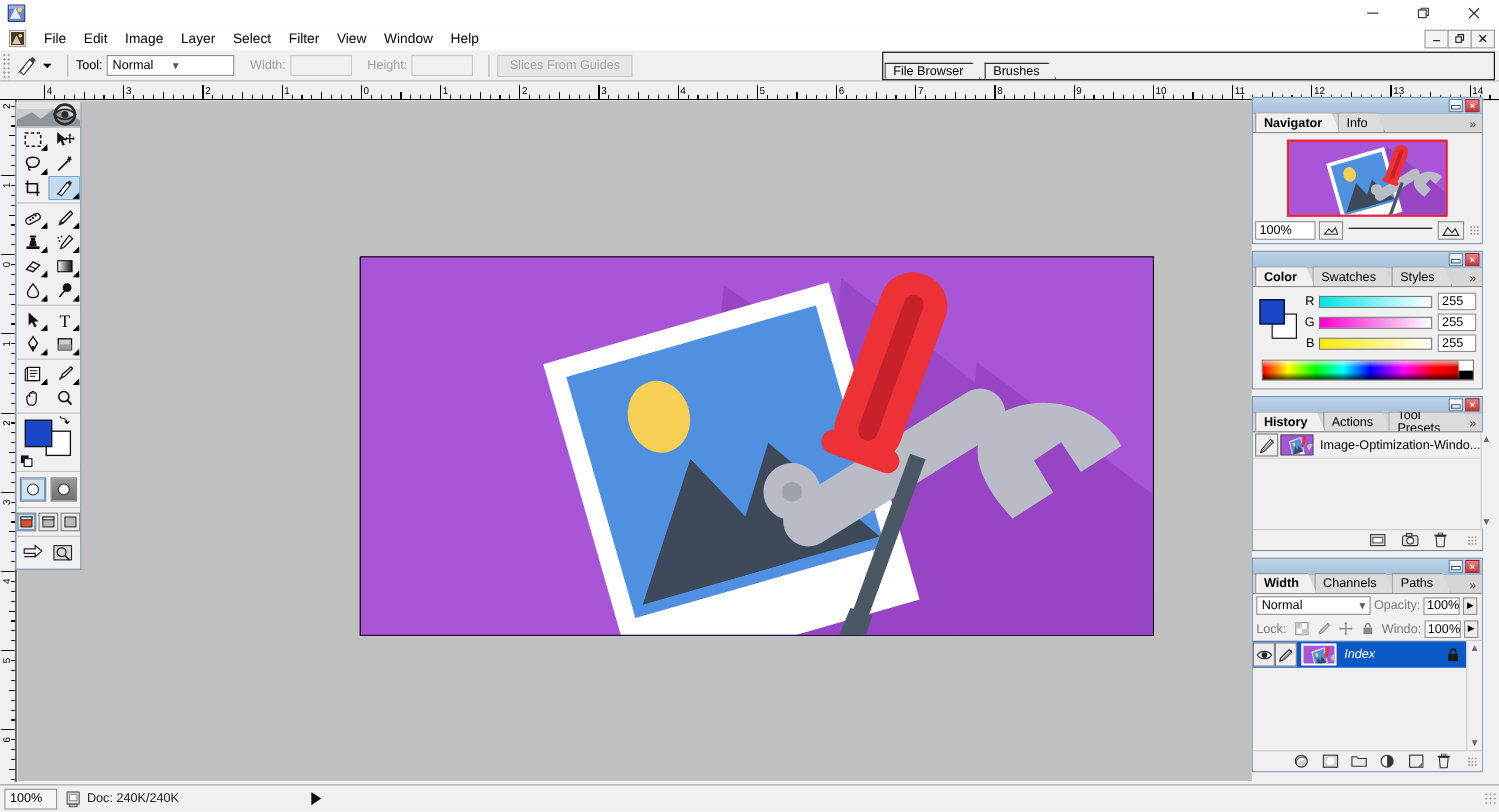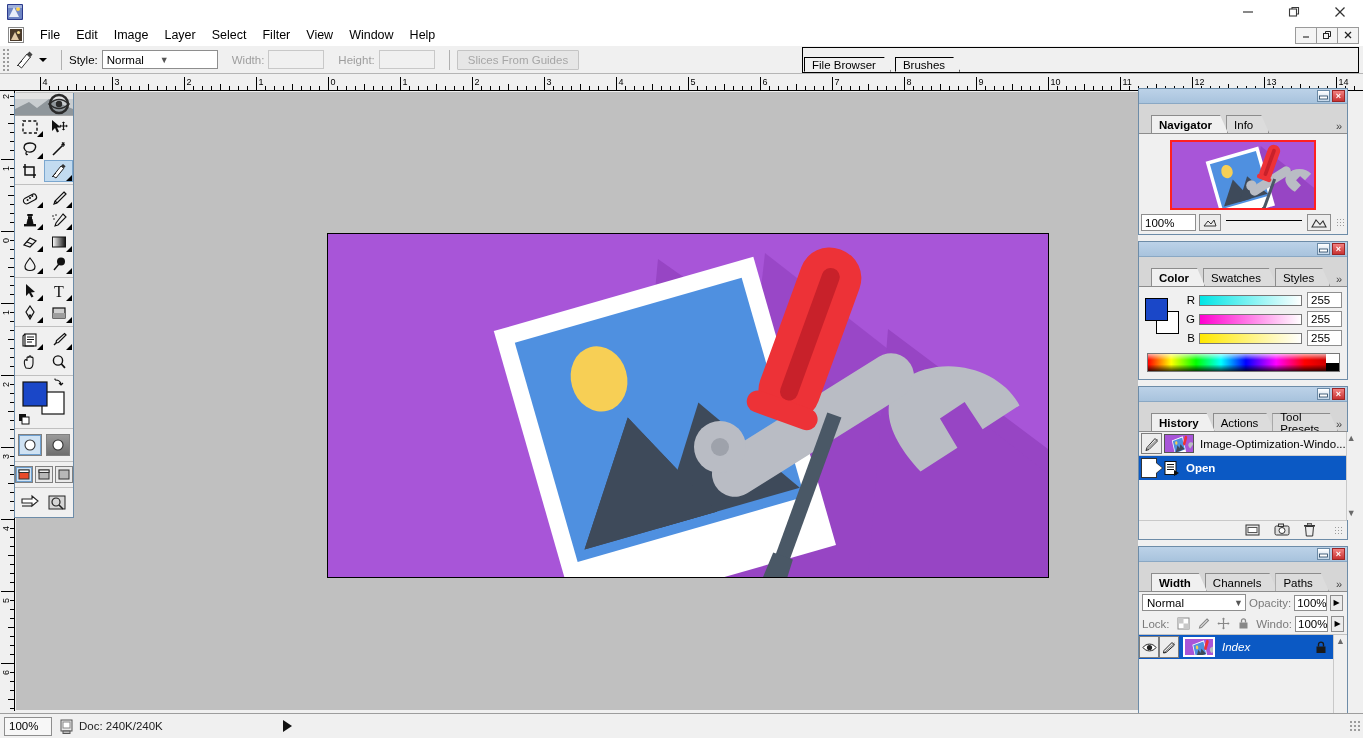--- a/index.html
+++ b/index.html
@@ -179,22 +179,22 @@
     display: flex; align-items: center; justify-content: flex-end; padding-right: 2px; gap: 2px;
     border-bottom: 1px solid #8aa8c4;
   }
   .pal-min, .pal-close {
     width: 13px; height: 12px; border: 1px solid #6b8aa6; display: flex;
     align-items: center; justify-content: center; font-size: 9px; line-height: 1;
     background: linear-gradient(to bottom,#ffffff,#c6d8ea); color: #20405e;
   }
   .pal-close { background: linear-gradient(to bottom,#f28080,#c83232); color: #fff; border-color: #9a2525; font-weight: bold;}
   .pal-tabs {
-    display: flex; align-items: flex-end; height: 30px; background: #d6d6d6;
-    border-bottom: 1px solid #8c8c8c; position: relative; padding-left: 12px;
+    display: flex; align-items: flex-end; height: 17px; background: #d6d6d6;
+    border-bottom: 1px solid #8c8c8c; position: relative; padding-left: 2px;
   }
   .pal-tab {
     height: 18px; display: flex; align-items: center; font-size: 11.5px; color: #000;
     padding: 0 9px 0 7px; background: #dcdcdc; border: 1px solid #8c8c8c; border-bottom: none;
     margin-right: -2px; clip-path: polygon(0 0, calc(100% - 8px) 0, 100% 100%, 0 100%);
     padding-right: 15px; position: relative;
   }
   .pal-tab.active { background: #f0f0f0; font-weight: bold; z-index: 3; }
   .pal-more { margin-left: auto; font-size: 11px; color: #444; padding: 0 5px 1px 0; }
   .pal-body { background: #f0f0f0; padding: 0; }
@@ -423,21 +423,21 @@
         <svg width="22" height="20" viewBox="0 0 22 20">
           <path d="M4 15 L13 4 L16.5 7 L7.5 18 Z" fill="#fff" stroke="#333" stroke-width="1"></path>
           <path d="M13 4 L16.5 7 L18.5 4.5 L15.5 1.5 Z" fill="#444"></path>
           <line x1="3" y1="16" x2="8" y2="11" stroke="#333" stroke-width="1"></line>
           <line x1="13.5" y1="5" x2="16" y2="7.5" stroke="#333" stroke-width=".8"></line>
         </svg>
       </div>
       <div class="caret-dn"></div>
     </div>
     <div class="opt-sep"></div>
-    <div class="opt-label">Style:</div>
+    <div class="opt-label">Tool:</div>
     <div class="opt-select">
       <span>Normal</span>
       <span class="chev">▼</span>
     </div>
     <div class="opt-label dim" style="margin-left:14px">Width:</div>
     <input class="opt-input" disabled="" value="" style="">
     <div class="opt-label dim" style="margin-left:14px">Height:</div>
     <input class="opt-input" disabled="" value="" style="">
     <div class="opt-sep" style="margin-left:14px"></div>
     <div class="opt-btn">Slices From Guides</div>
@@ -1164,31 +1164,20 @@
                       <path d="M300 290 L372 180 L446 290 Z" fill="#3e4a5a"></path>
                     </g>
                   <g transform="rotate(20 470 130)">
                       <rect x="440" y="8" width="62" height="180" rx="30" fill="#ed3237"></rect>
                     </g>
                   <path d="M566 160 C 600 122, 660 126, 686 156 L 606 244 C 572 222, 546 192, 566 160 Z" fill="#b9bcc4"></path>
                 </svg>
               </div>
               <div class="hist-label">Image-Optimization-Windo...</div>
             </div>
-            <div class="hist-row sel">
-              <div class="hist-arrowbox"></div>
-              <svg width="17" height="17" viewBox="0 0 17 17" style="margin-left:6px;flex:none">
-                <rect x="2" y="1.5" width="11" height="13" fill="#fff" stroke="#111" stroke-width="1"></rect>
-                <line x1="4" y1="4.5" x2="11" y2="4.5" stroke="#111"></line>
-                  <line x1="4" y1="7" x2="11" y2="7" stroke="#111"></line>
-                <line x1="4" y1="9.5" x2="11" y2="9.5" stroke="#111"></line>
-                <path d="M11 10 l5 3 l-5 3 z" fill="#111"></path>
-              </svg>
-              <div class="hist-label">Open</div>
-            </div>
           </div>
           <div class="scrollcol">
             <div class="sc-arrow">▲</div>
             <div class="sc-arrow">▼</div>
           </div>
         </div>
         <div class="pal-footer">
           <div class="pf-icon">
             <svg width="15" height="14" viewBox="0 0 15 14">
                 <rect x="1" y="2" width="13" height="10" fill="#e6e6e6" stroke="#333"></rect>

